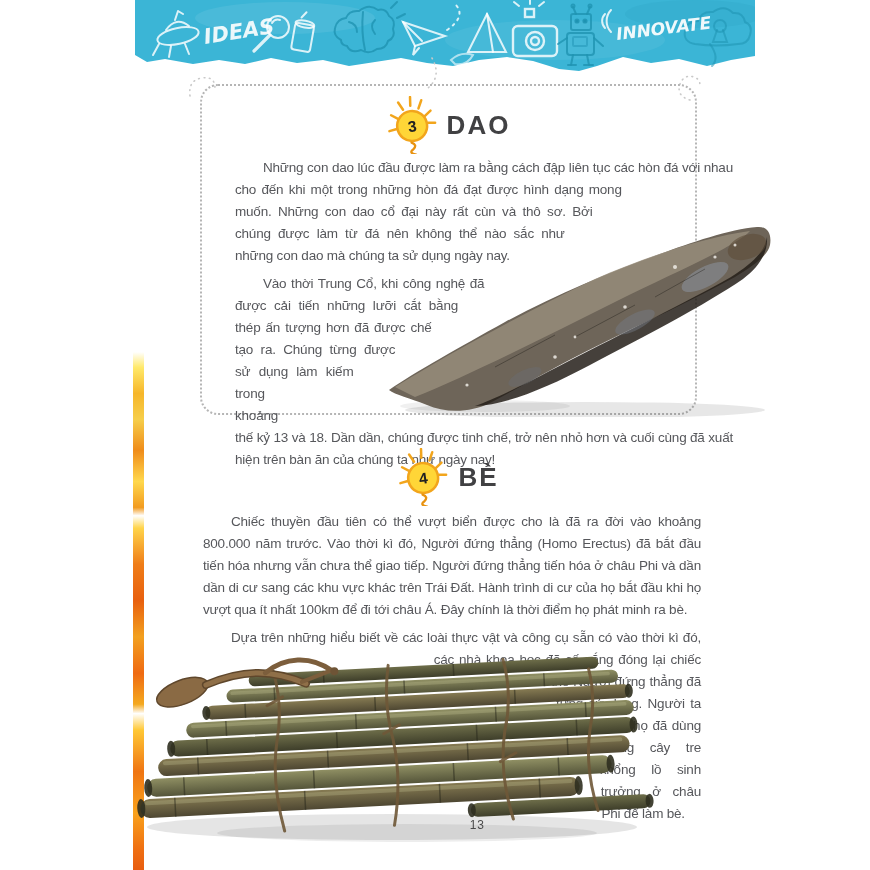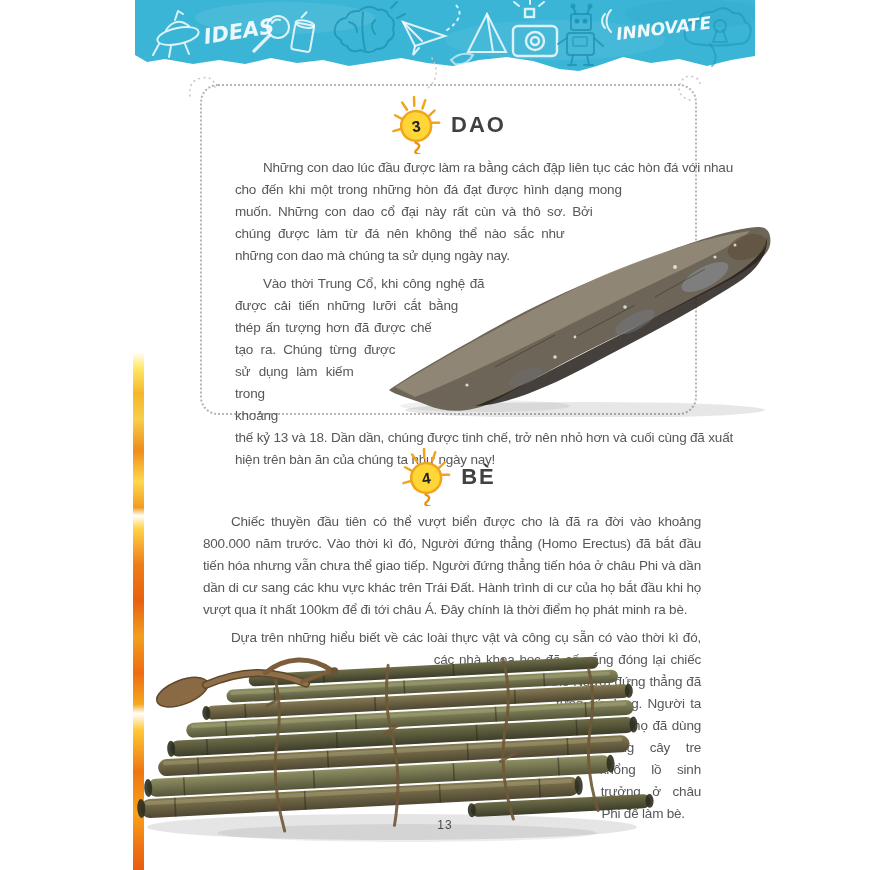--- a/index.html
+++ b/index.html
@@ -23,21 +23,21 @@
   
   .dao-box{
     position:absolute;left:200px;top:84px;width:497px;height:331px;
     border:2px dotted #b5b5b5;border-radius:18px;box-sizing:border-box;
   }
   
   .heading{position:absolute;display:flex;align-items:center;justify-content:center;gap:10px;width:497px;left:200px;}
   .heading-dao{top:96px;}
   .heading-be{top:448px;}
   .heading .title{
-    font-size:22px;font-weight:700;letter-spacing:2px;color:#414143;
+    font-size:26px;font-weight:700;letter-spacing:2px;color:#414143;
   }
   .bulb-icon{flex:0 0 auto;}
   
   .textflow{
     position:absolute;left:203px;width:498px;
     font-size:13.5px;line-height:22px;letter-spacing:-0.2px;color:#56575b;
   }
   .textflow p{margin:0 0 6px 0;text-align:justify;text-indent:28px;}
   .text-dao{top:157px;margin-left:32px;}
   .text-be{top:511px;}
@@ -49,21 +49,21 @@
   }
   .knife-svg{position:absolute;left:140px;top:60px;}
   .raft-float{
     float:left;width:400px;height:246px;position:relative;
     shape-outside:polygon(0px 24px,167px 24px,237px 46px,294px 68px,359px 90px,
       383px 112px,394px 134px,397px 156px,400px 246px,0px 246px);
   }
   .raft-svg{position:absolute;left:-66px;top:12px;}
   
   .page-num{
-    position:absolute;top:818px;left:405px;width:80px;text-align:center;
+    position:absolute;top:818px;left:405px;width:80px;text-align:right;
     font-size:12px;color:#4b4b4b;letter-spacing:1px;
   }
 </style>
 </head>
 <body>
 
 <div class="page">
 
   <svg class="banner" width="620" height="80" viewBox="0 0 620 80">
     <polygon fill="#3bb5d6" points="0,0 620,0 620,56 596,60 572,66 544,59 516,63 488,57 462,66 444,71 424,69 398,61 372,57 344,60 318,66 292,63 266,58 240,62 214,66 188,60 162,63 136,58 110,64 84,60 58,64 30,59 12,62 0,55"></polygon>

